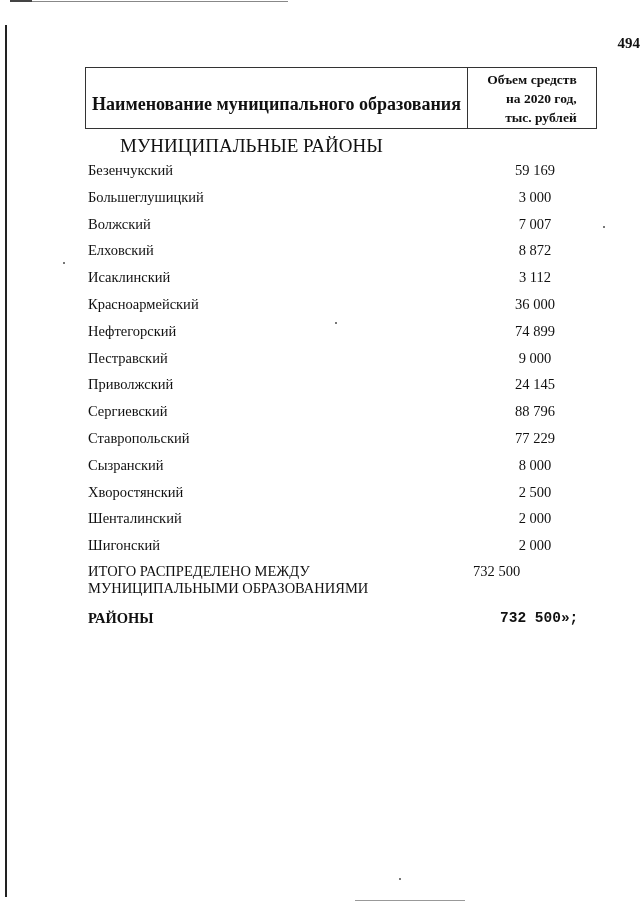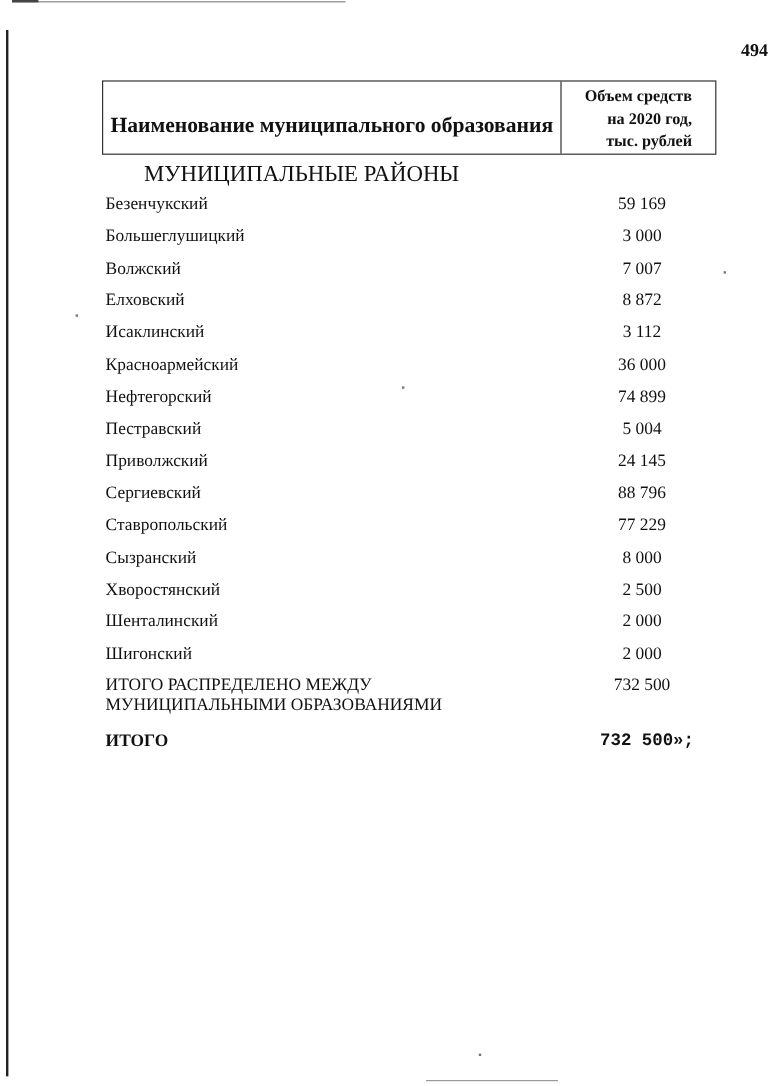--- a/index.html
+++ b/index.html
@@ -33,21 +33,21 @@
     }
     .section-title {
       position: absolute; left: 88px; top: 135px; font-size: 19px; margin-left: 32px;
     }
     .rows { position: absolute; left: 88px; top: 162px; width: 510px; }
     .row { position: relative; height: 26.8px; font-size: 14.5px; }
     .row .name { position: absolute; left: 0; top: 0; }
     .row .value { position: absolute; left: 385px; width: 124px; top: 0; text-align: center; }
     .total-row { position: absolute; left: 88px; top: 563px; width: 510px; font-size: 14.5px; line-height: 17px; }
     .total-row .name { white-space: pre-line; width: 360px; font-family: Liberation Serif, serif; }
-    .total-row .value { position: absolute; left: 385px; width: 124px; top: 0; text-align: center; }
+    .total-row .value { position: absolute; left: 385px; width: 124px; top: 0; }
     .grand-row { position: absolute; left: 88px; top: 610px; width: 510px; font-size: 14.5px; font-weight: bold; }
     .grand-row .value { position: absolute; left: 412px; top: 0; font-family: Liberation Mono, monospace; }
   </style>
 </head>
 <body>
 
 <div class="top-rule"></div>
 <div class="top-rule-dark"></div>
 <div class="left-rule"></div>
 <div class="bottom-rule"></div>
@@ -91,21 +91,21 @@
   <div class="row">
       <span class="name">Красноармейский</span>
       <span class="value">36 000</span>
     </div>
   <div class="row">
       <span class="name">Нефтегорский</span>
       <span class="value">74 899</span>
     </div>
   <div class="row">
       <span class="name">Пестравский</span>
-      <span class="value">5 004</span>
+      <span class="value">9 000</span>
     </div>
   <div class="row">
       <span class="name">Приволжский</span>
       <span class="value">24 145</span>
     </div>
   <div class="row">
       <span class="name">Сергиевский</span>
       <span class="value">88 796</span>
     </div>
   <div class="row">
@@ -130,15 +130,15 @@
     </div>
 </div>
 
 <div class="total-row">
   <div class="name">ИТОГО РАСПРЕДЕЛЕНО МЕЖДУ
 МУНИЦИПАЛЬНЫМИ ОБРАЗОВАНИЯМИ</div>
   <span class="value">732 500</span>
 </div>
 
 <div class="grand-row">
-  <span>ИТОГО</span>
+  <span>РАЙОНЫ</span>
   <span class="value">732 500»;</span>
 </div>
 
 </body></html>

